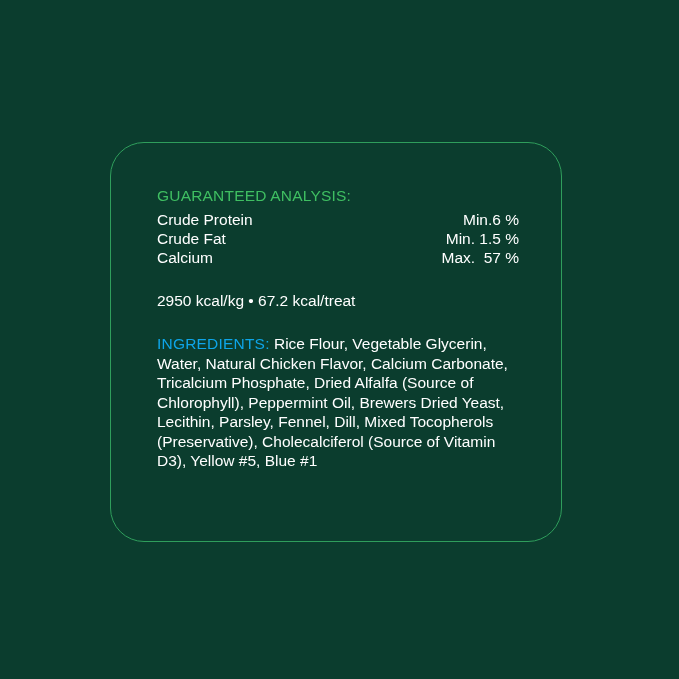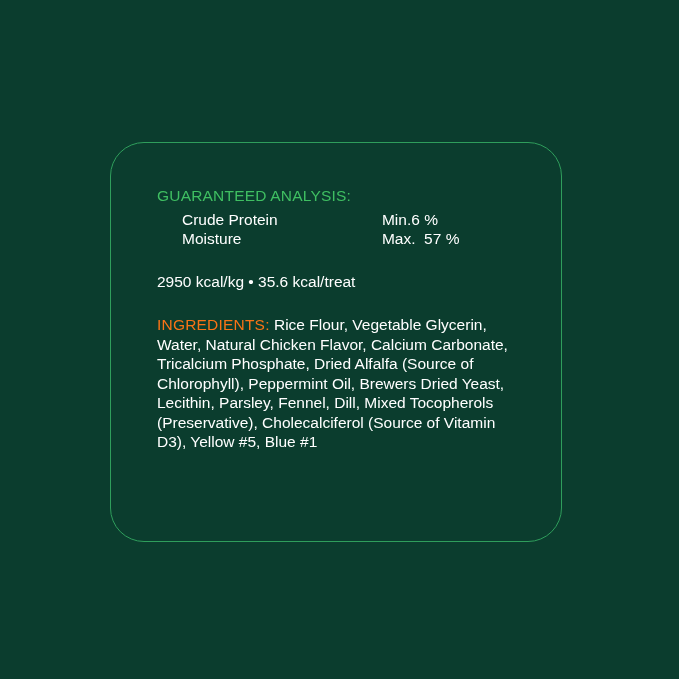--- a/index.html
+++ b/index.html
@@ -39,31 +39,31 @@
     color: #3fbf62;
     font-size: 15.5px;
     letter-spacing: 0.2px;
     margin: 0 0 5px 0;
     font-weight: 400;
   }
   .analysis-table {
     width: 362px;
     border-collapse: collapse;
     margin-bottom: 0;
-    margin-left: 25px;
   }
   .analysis-table td {
     color: #ffffff;
     font-size: 15.5px;
     padding: 0;
     line-height: 19px;
     font-weight: 400;
     vertical-align: top;
   }
   .analysis-table td.value {
+    text-align: right;
     white-space: pre;
   }
   .block-gap {
     height: 24px;
   }
   .calorie-line {
     color: #ffffff;
     font-size: 15.5px;
     line-height: 19px;
     margin: 0;
@@ -71,49 +71,53 @@
   }
   .ingredients {
     color: #ffffff;
     font-size: 15.5px;
     line-height: 19.5px;
     margin: 0;
     width: 368px;
     font-weight: 400;
   }
   .ingredients .label {
-    color: #f97316;
+    color: #0ea5e9;
     letter-spacing: 0.2px;
   }
 </style>
 </head>
 <body>
 
 <div class="page">
   <div class="panel">
     <div class="content">
 
       <p class="section-title">GUARANTEED ANALYSIS:</p>
 
       <table class="analysis-table">
         <tbody>
           <tr>
             <td>Crude Protein</td>
             <td class="value">Min.6 %</td>
           </tr>
           <tr>
-            <td>Moisture</td>
+            <td>Crude Fat</td>
+            <td class="value">Min. 1.5 %</td>
+          </tr>
+          <tr>
+            <td>Calcium</td>
             <td class="value">Max.  57 %</td>
           </tr>
         </tbody>
       </table>
 
       <div class="block-gap"></div>
 
-      <p class="calorie-line">2950 kcal/kg • 35.6 kcal/treat</p>
+      <p class="calorie-line">2950 kcal/kg • 67.2 kcal/treat</p>
 
       <div class="block-gap"></div>
 
       <p class="ingredients"><span class="label">INGREDIENTS:</span><span> Rice Flour, Vegetable Glycerin, Water, Natural Chicken Flavor, Calcium Carbonate, Tricalcium Phosphate, Dried Alfalfa (Source of Chlorophyll), Peppermint Oil, Brewers Dried Yeast, Lecithin, Parsley, Fennel, Dill, Mixed Tocopherols (Preservative), Cholecalciferol (Source of Vitamin D3), Yellow #5, Blue #1</span></p>
 
     </div>
   </div>
 </div>
 
 </body></html>

